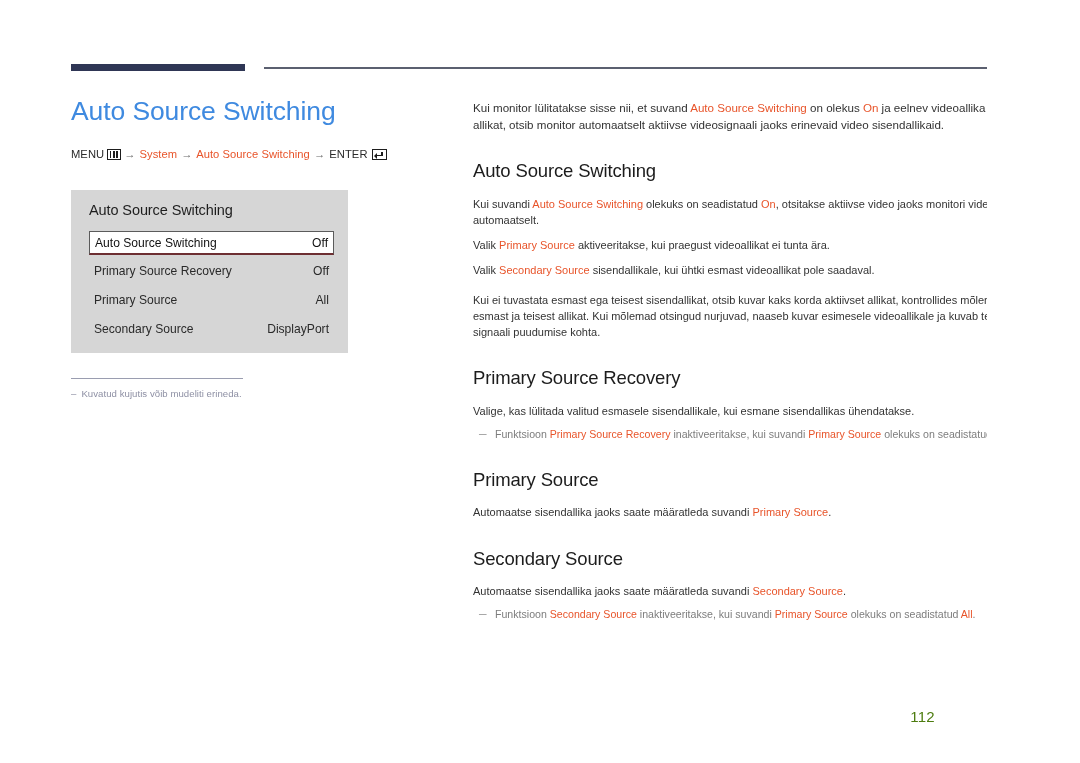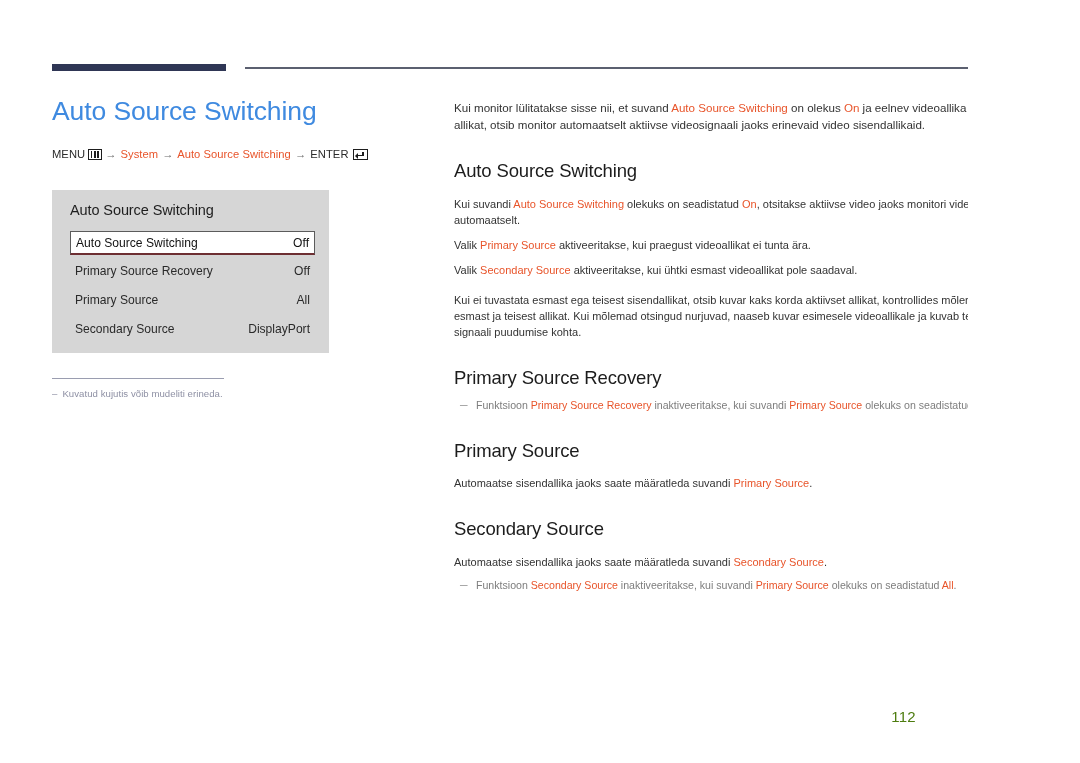--- a/index.html
+++ b/index.html
@@ -14,20 +14,21 @@
     font-family: "Liberation Sans", sans-serif;
     color: #2b2b2b;
     -webkit-font-smoothing: antialiased;
   }
   .page {
     position: absolute;
     inset: 0;
     width: 968px;
     height: 763px;
     overflow: hidden;
+    margin-left: 19px;
   }
 
   
   .rule-bar {
     position: absolute;
     left: 52px;
     top: 64px;
     width: 174px;
     height: 7px;
     background: #2f3655;
@@ -278,24 +279,25 @@
     <span class="dash">–</span><span>Kuvatud kujutis võib mudeliti erineda.</span>
   </div>
 
   <div class="right-col">
 
     <p class="intro"><span>Kui monitor lülitatakse sisse nii, et suvand </span><span class="accent">Auto Source Switching</span><span> on olekus </span><span class="accent">On</span><span> ja eelnev videoallika valik pole allikat, otsib monitor automaatselt aktiivse videosignaali jaoks erinevaid video sisendallikaid.</span></p>
 
     <h2 class="sec">Auto Source Switching</h2>
     <p class="body"><span>Kui suvandi </span><span class="accent">Auto Source Switching</span><span> olekuks on seadistatud </span><span class="accent">On</span><span>, otsitakse aktiivse video jaoks monitori videoallikat automaatselt.</span></p>
     <p class="body tight"><span>Valik </span><span class="accent">Primary Source</span><span> aktiveeritakse, kui praegust videoallikat ei tunta ära.</span></p>
-    <p class="body tight"><span>Valik </span><span class="accent">Secondary Source</span><span> aktiveeritakse, kui ühtki esmast videoallikat pole saadaval.</span></p>
+    <p class="body tight"><span>Valik </span><span class="accent">Secondary Source</span><span> sisendallikale, kui ühtki esmast videoallikat pole saadaval.</span></p>
     <p class="body"><span>Kui ei tuvastata esmast ega teisest sisendallikat, otsib kuvar kaks korda aktiivset allikat, kontrollides mõlemal korral esmast ja teisest allikat. Kui mõlemad otsingud nurjuvad, naaseb kuvar esimesele videoallikale ja kuvab teate signaali puudumise kohta.</span></p>
 
     <h2 class="sec">Primary Source Recovery</h2>
+    <p class="body"><span>Valige, kas lülitada valitud esmasele sisendallikale, kui esmane sisendallikas ühendatakse.</span></p>
     <p class="note"><span class="ndash">─</span><span>Funktsioon </span><span class="accent">Primary Source Recovery</span><span> inaktiveeritakse, kui suvandi </span><span class="accent">Primary Source</span><span> olekuks on seadistatud </span><span class="accent">All</span><span>.</span></p>
 
     <h2 class="sec">Primary Source</h2>
     <p class="body"><span>Automaatse sisendallika jaoks saate määratleda suvandi </span><span class="accent">Primary Source</span><span>.</span></p>
 
     <h2 class="sec">Secondary Source</h2>
     <p class="body"><span>Automaatse sisendallika jaoks saate määratleda suvandi </span><span class="accent">Secondary Source</span><span>.</span></p>
     <p class="note"><span class="ndash">─</span><span>Funktsioon </span><span class="accent">Secondary Source</span><span> inaktiveeritakse, kui suvandi </span><span class="accent">Primary Source</span><span> olekuks on seadistatud </span><span class="accent">All</span><span>.</span></p>
 
   </div>

